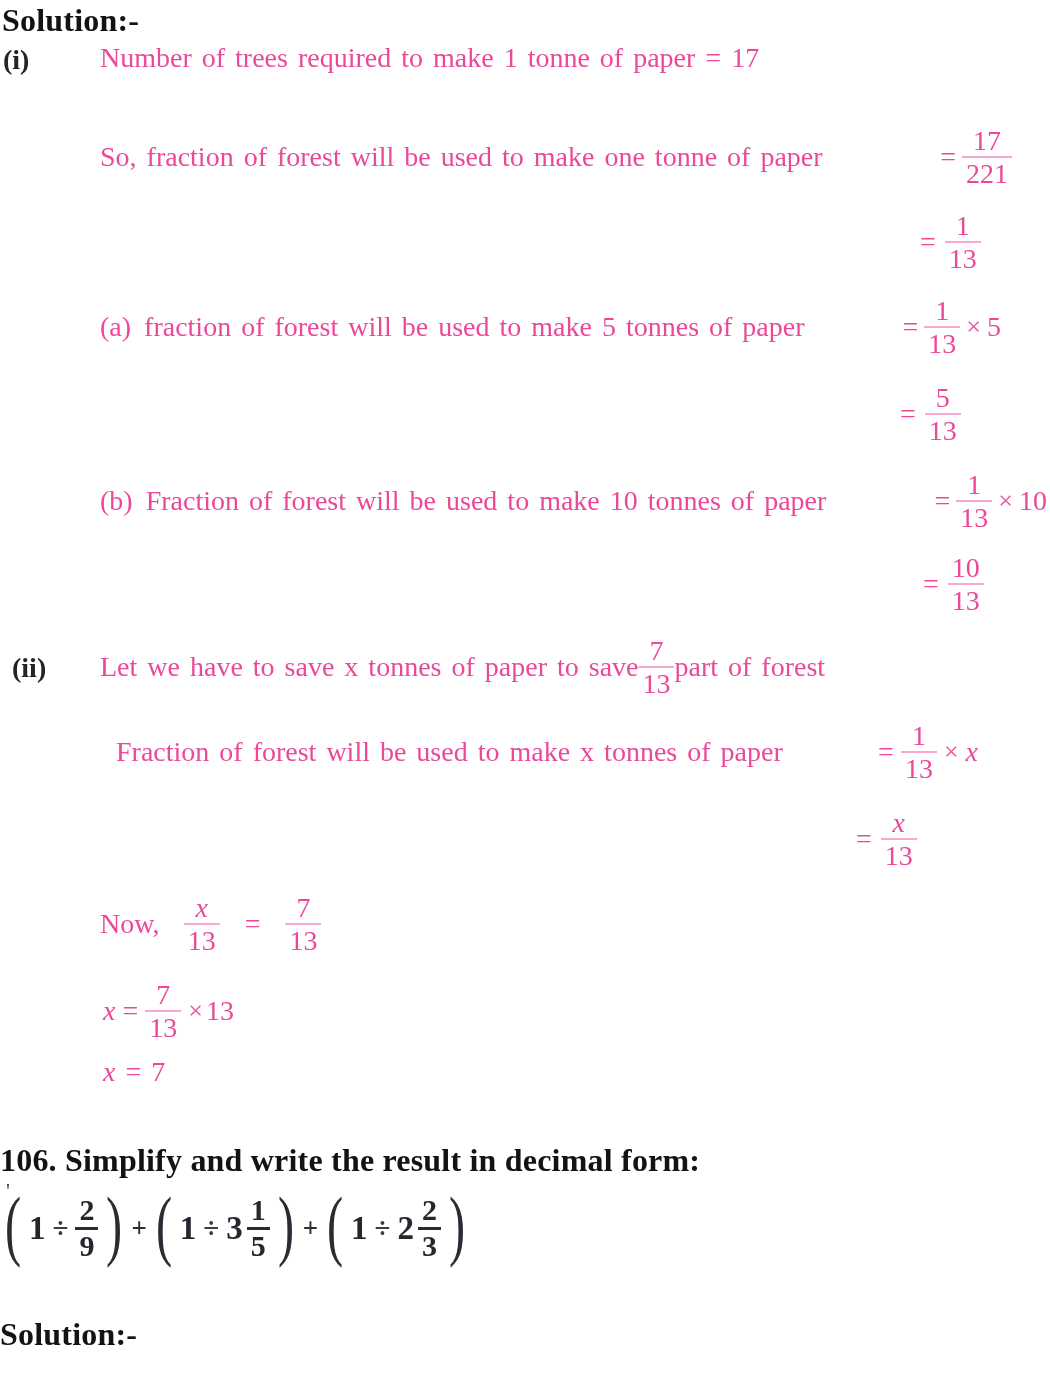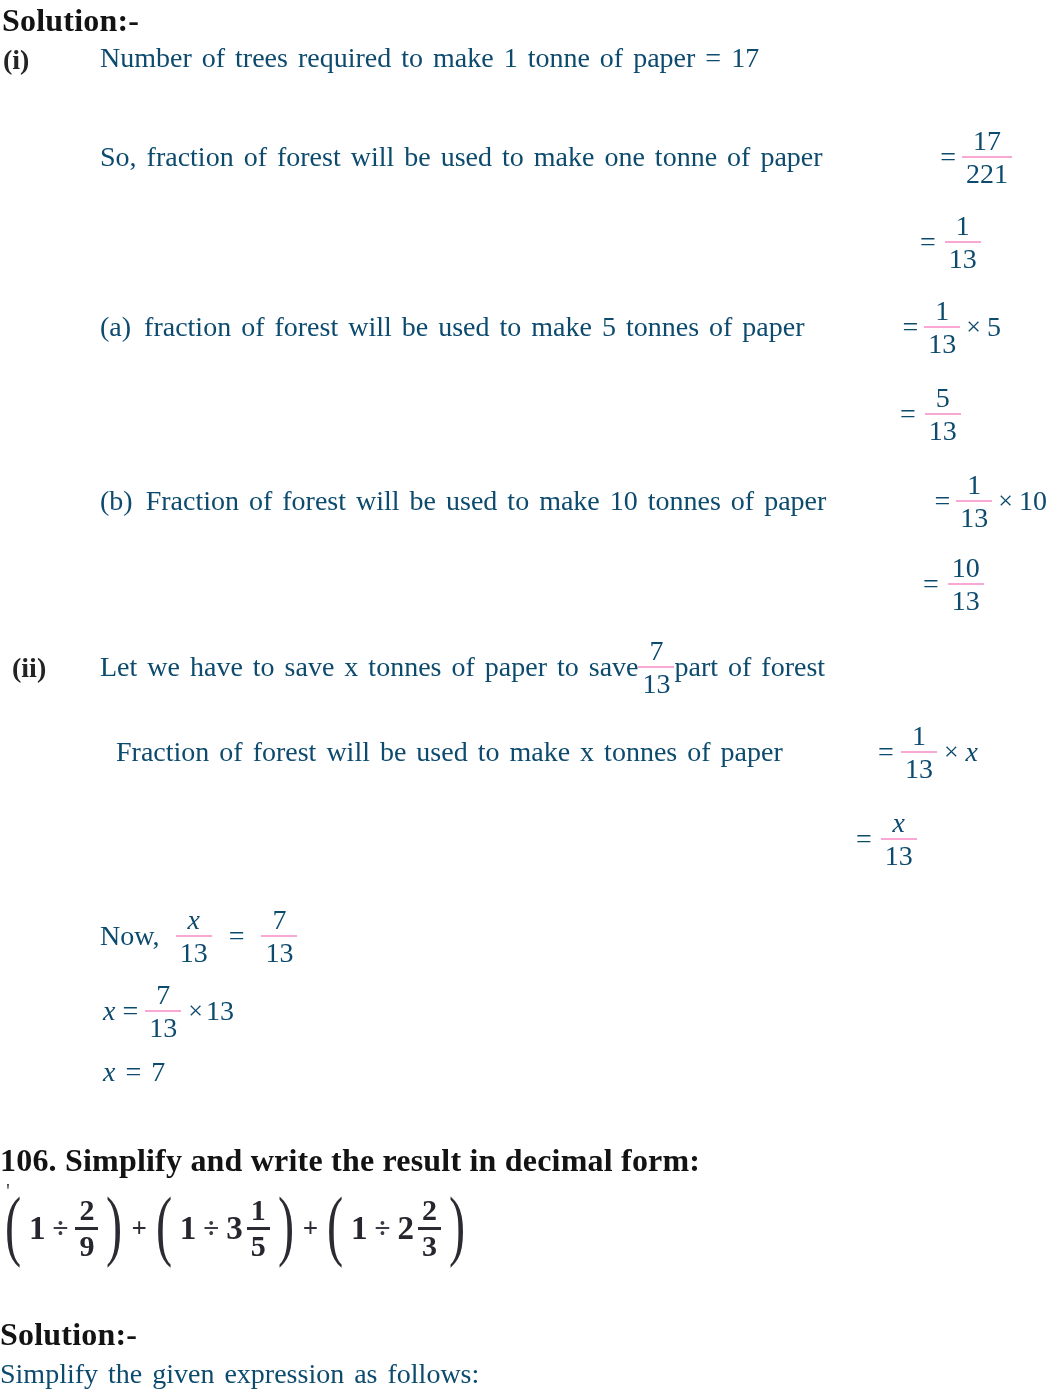--- a/index.html
+++ b/index.html
@@ -4,21 +4,21 @@
 <style>
   html,body{margin:0;padding:0;background:#ffffff;}
   .canvas{
     position:relative;width:1050px;height:1398px;background:#ffffff;
     font-family:"Liberation Serif",serif;color:#424242;overflow:hidden;
   }
   .abs{position:absolute;}
   .row{position:absolute;display:flex;align-items:center;}
   .between{justify-content:space-between;}
   .h1{font-size:32px;font-weight:bold;color:#131313;letter-spacing:.2px;}
-  .body{font-size:28px;word-spacing:3px;color:#0c4a6e;}
+  .body{font-size:28px;word-spacing:3px;color:#ec4899;}
   .lbl{font-weight:bold;color:#242424;}
   .eq{font-size:28px;padding:0 1px;}
   .times{font-size:26px;padding:0 1px;}
   .it{font-style:italic;}
   .grp{display:flex;align-items:center;gap:5px;}
   .grp6{display:flex;align-items:center;gap:6px;}
   .frac{display:inline-flex;flex-direction:column;align-items:center;line-height:1.12;font-size:28px;}
   .fnum,.fden{display:block;text-align:right;padding:0 4px;}
   .fden{border-top:2px solid #f9a8d4;}
   
@@ -135,21 +135,21 @@
   </div>
 
   <div class="row body" style="left:855px;top:803px;height:72px;gap:8px;">
     <span class="eq">=</span>
     <span class="frac">
       <span class="fnum it">x</span>
       <span class="fden">13</span>
     </span>
   </div>
 
-  <div class="row body" style="left:100px;top:886px;height:76px;gap:16px;margin-top:12px;">
+  <div class="row body" style="left:100px;top:886px;height:76px;gap:24px;">
     <span>Now,</span>
     <span class="frac">
       <span class="fnum it">x</span>
       <span class="fden">13</span>
     </span>
     <span class="eq">=</span>
     <span class="frac">
       <span class="fnum">7</span>
       <span class="fden">13</span>
     </span>
@@ -208,15 +208,14 @@
       <span class="mwhole">2</span>
       <span class="frac mfrac" style="margin-left:-3px;">
         <span class="fnum">2</span>
         <span class="fden">3</span>
       </span>
       <span class="paren">)</span>
     </span>
   </div>
 
   <div class="abs h1" style="left:0px;top:1316px;">Solution:-</div>
-  <div class="abs body" style="left:0px;top:1358px;">Simplify the given expression as follows:</div>
 
 </div>
 
 </body></html>

